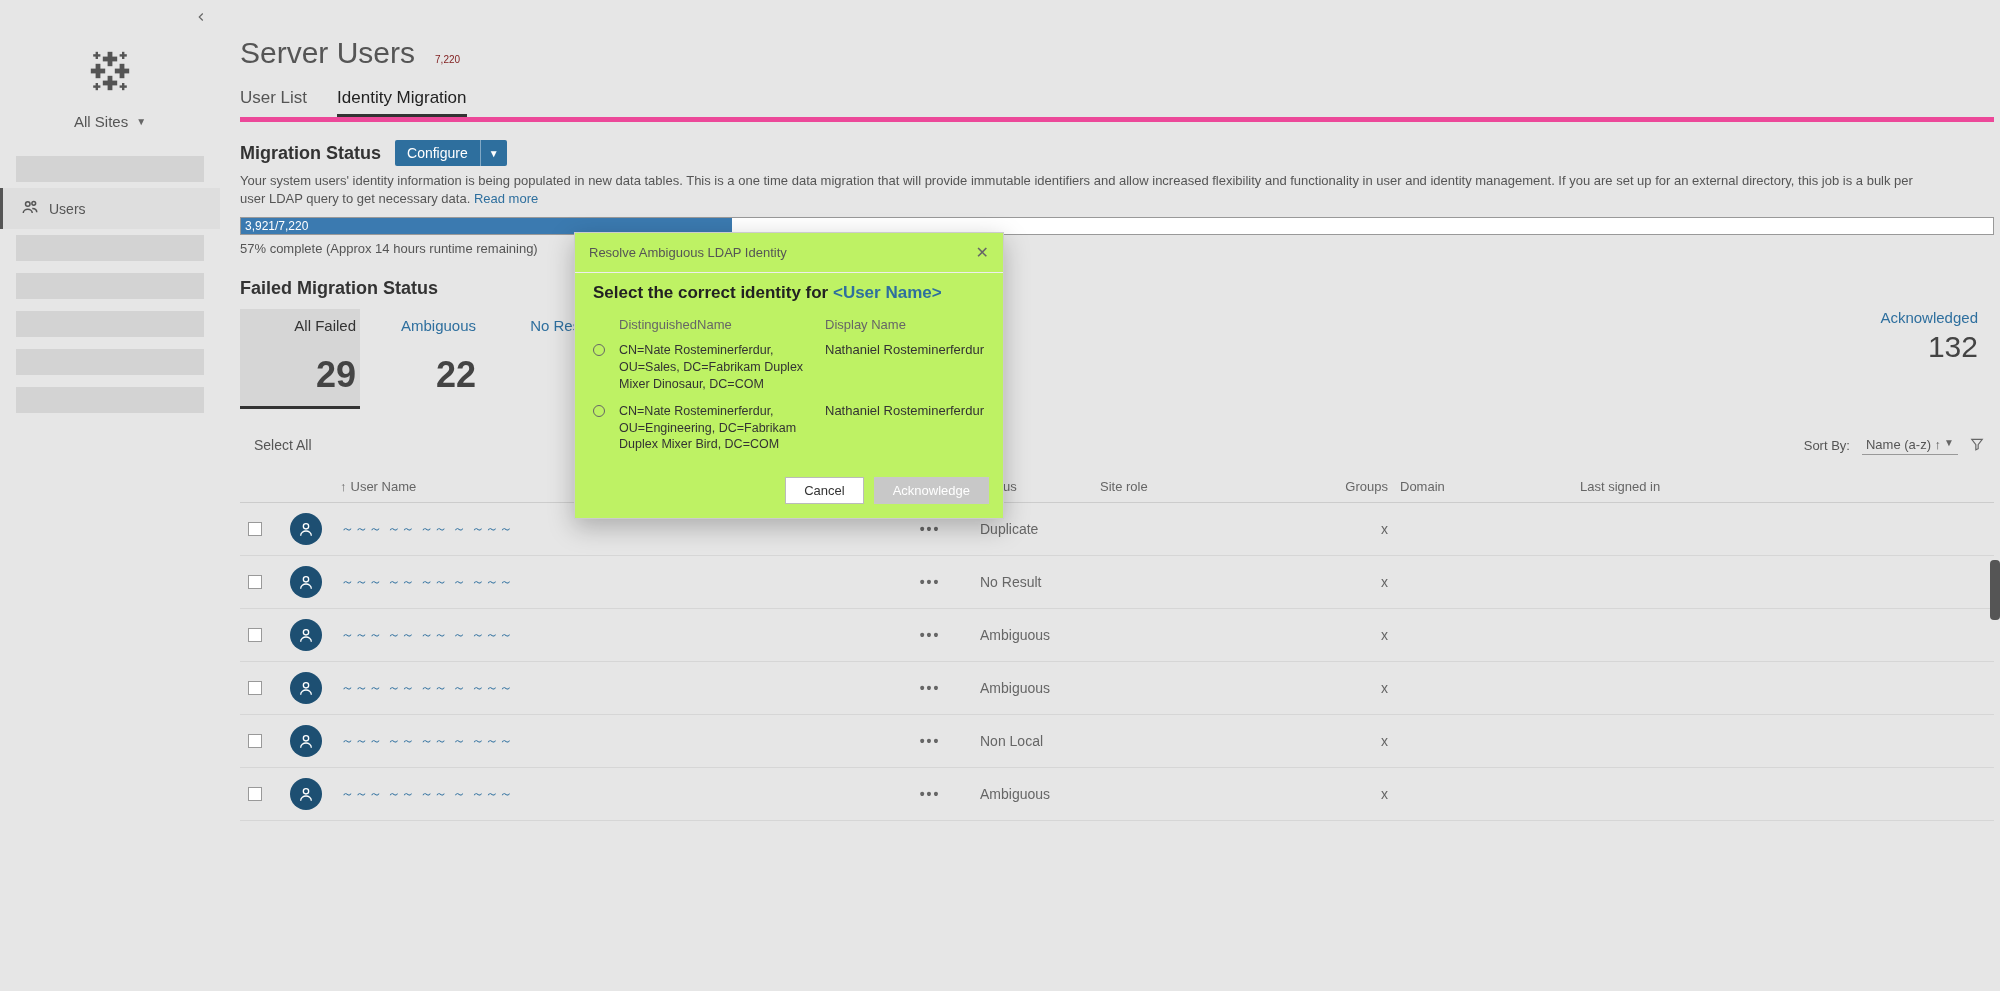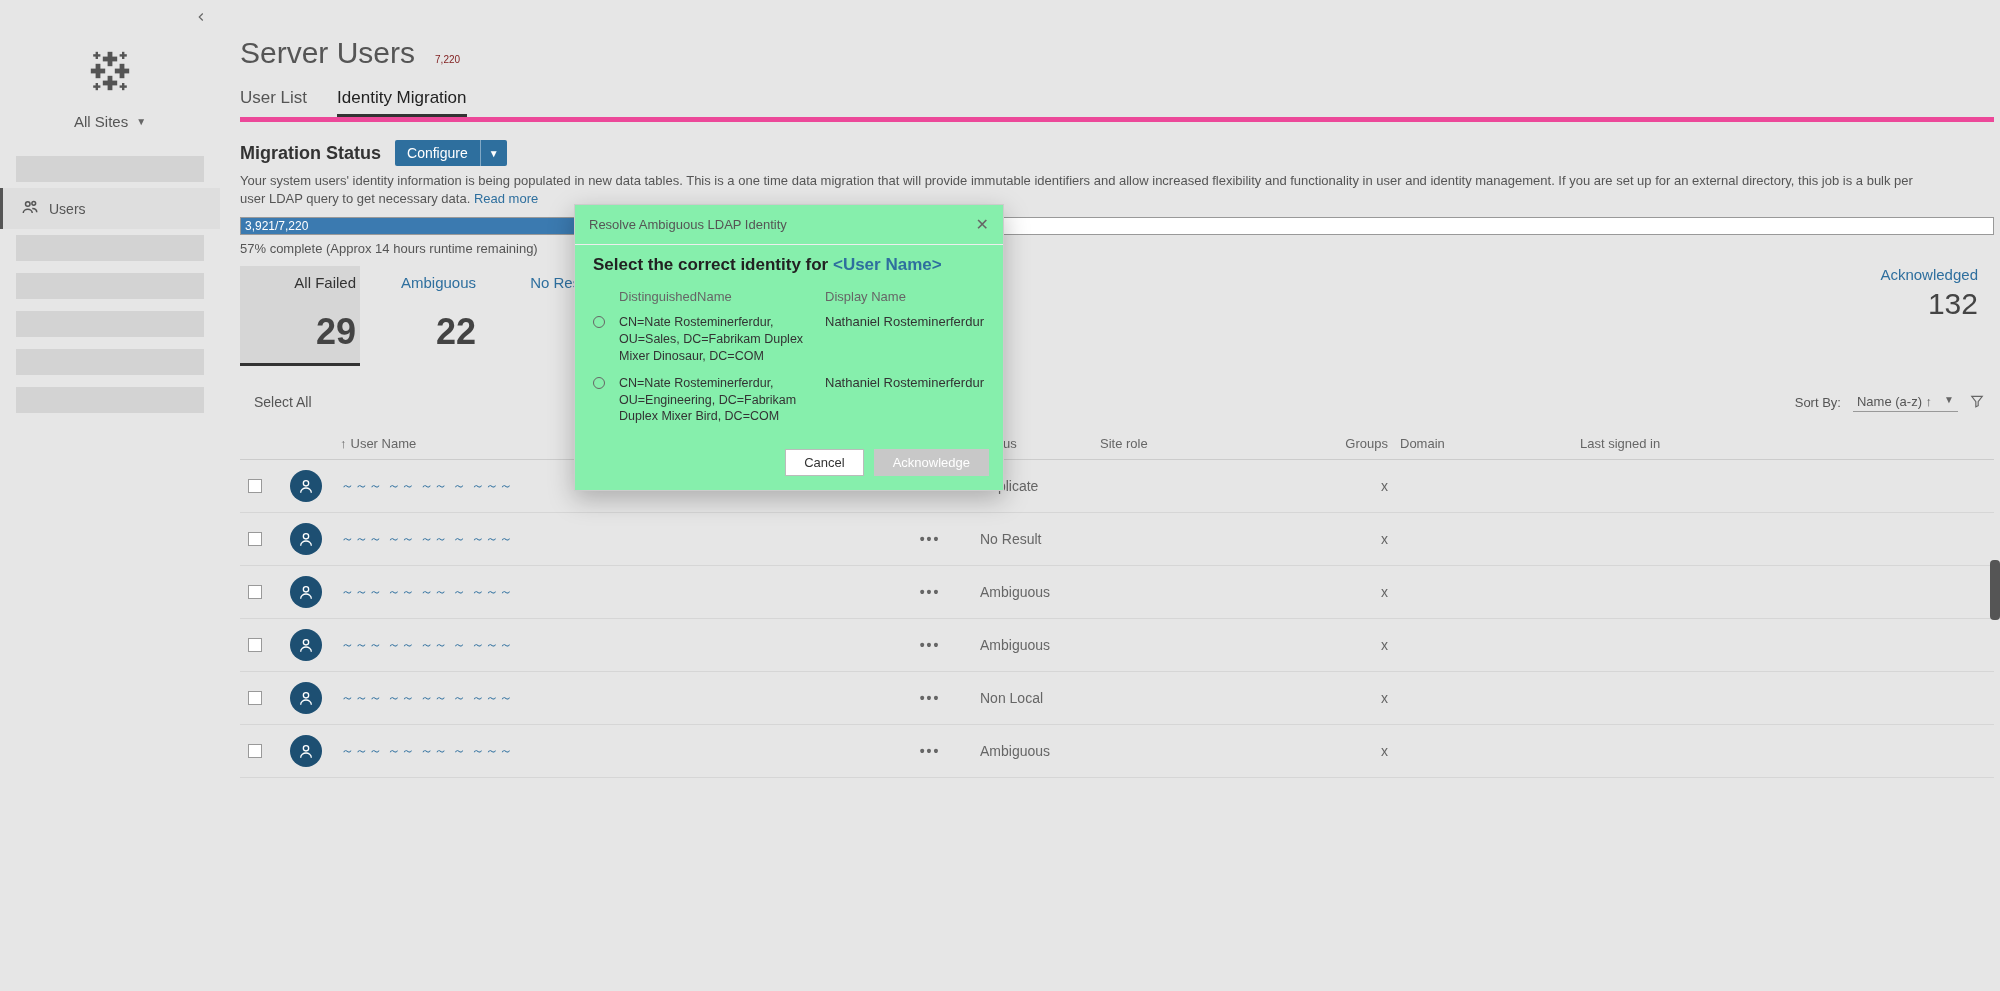--- a/index.html
+++ b/index.html
@@ -37,35 +37,35 @@
 .status-card .label { font-size:15px; color:#2e6f9e; }
 .status-card .num { font-size:36px; color:#444; margin-top:20px; font-weight:700; }
 .status-card.active { background:#d6d6d6; border-bottom:3px solid #333; }
 .status-card.active .label { color:#333; }
 .ack-block { margin-left:auto; text-align:right; padding-right:16px; }
 .ack-block .label { color:#2e6f9e; font-size:15px; }
 .ack-block .num { font-size:30px; color:#444; margin-top:4px; font-weight:300; }
 .toolbar-row { display:flex; align-items:center; margin-top:26px; padding: 0 10px 0 14px; }
 .select-all { color:#555; font-size:14px; cursor:pointer; }
 .sort-wrap { margin-left:auto; display:flex; align-items:center; gap:12px; color:#555; font-size:13px; }
-.sort-val { border-bottom:1px solid #999; padding:2px 4px; display:flex; align-items:flex-start; gap:12px; cursor:pointer; }
+.sort-val { border-bottom:1px solid #999; padding:2px 4px; display:flex; align-items:flex-start; gap:3px; cursor:pointer; }
 .filter-icon { color:#666; cursor:pointer; }
 .table { margin-top:16px; }
 .thead, .trow { display:grid; grid-template-columns: 50px 50px 540px 100px 120px 200px 100px 180px 180px; align-items:center; padding: 8px 0; font-size:14px; color:#666; }
 .thead { border-bottom:1px solid #ccc; font-size:13px; color:#666; }
 .thead .col-user { display:flex; align-items:center; gap:4px; }
 .trow { border-bottom:1px solid #d6d6d6; padding: 10px 0; }
 .chk { width:14px; height:14px; border:1px solid #999; background:#fff; cursor:pointer; margin-left:8px; }
 .avatar { width:32px; height:32px; border-radius:50%; background:#1d4f72; display:flex; align-items:center; justify-content:center; color:#fff; }
 .uname { color:#2e6f9e; font-size:13px; font-style:italic; letter-spacing:1px; cursor:pointer; }
 .actions-dots { color:#666; letter-spacing:2px; cursor:pointer; font-weight:bold; text-align:center; }
 .th-right { text-align:right; padding-right:12px; }
 .td-right { text-align:right; padding-right:12px; }
 .modal-backdrop { position:absolute; inset:0; background:rgba(200,200,200,0.0); pointer-events:none; }
-.modal { position:absolute; left:574px; top:204px; width:430px; background:#86efac; box-shadow:0 8px 24px rgba(0,0,0,0.25); border:1px solid #ccc; pointer-events:auto; font-size:13px; }
+.modal { position:absolute; left:574px; top:232px; width:430px; background:#bef264; box-shadow:0 8px 24px rgba(0,0,0,0.25); border:1px solid #ccc; pointer-events:auto; font-size:13px; }
 .modal-head { display:flex; align-items:center; padding:10px 14px; border-bottom:1px solid #eee; color:#555; }
 .modal-close { margin-left:auto; cursor:pointer; color:#666; font-size:16px; }
 .modal-body { padding: 10px 18px 14px 18px; }
 .modal-body h3 { font-size:17px; font-weight:600; color:#222; }
 .modal-body h3 .uph { color:#2e6f9e; }
 .id-head { display:grid; grid-template-columns: 20px 200px 1fr; gap:6px; margin-top:14px; color:#666; font-size:13px; }
 .id-row { display:grid; grid-template-columns: 20px 200px 1fr; gap:6px; margin-top:10px; align-items:start; }
 .radio { width:12px; height:12px; border:1px solid #666; border-radius:50%; margin-top:2px; cursor:pointer; }
 .dn { font-size:12.5px; color:#333; line-height:1.35; word-break:break-word; }
 .disp { font-size:13px; color:#333; }
@@ -151,20 +151,21 @@
     </div>
     <div class="progress-wrap">
       <div class="progress-bar">
         <div class="progress-fill" style="width:28%">
           <span>3,921/7,220</span>
         </div>
       </div>
       <div class="progress-sub">57% complete (Approx 14 hours runtime remaining)</div>
     </div>
 
+    <div class="failed-title">Failed Migration Status</div>
     <div class="status-cards">
       <div class="status-card active">
         <div class="label">All Failed</div>
         <div class="num">29</div>
       </div>
       <div class="status-card">
         <div class="label">Ambiguous</div>
         <div class="num">22</div>
       </div>
       <div class="status-card">

